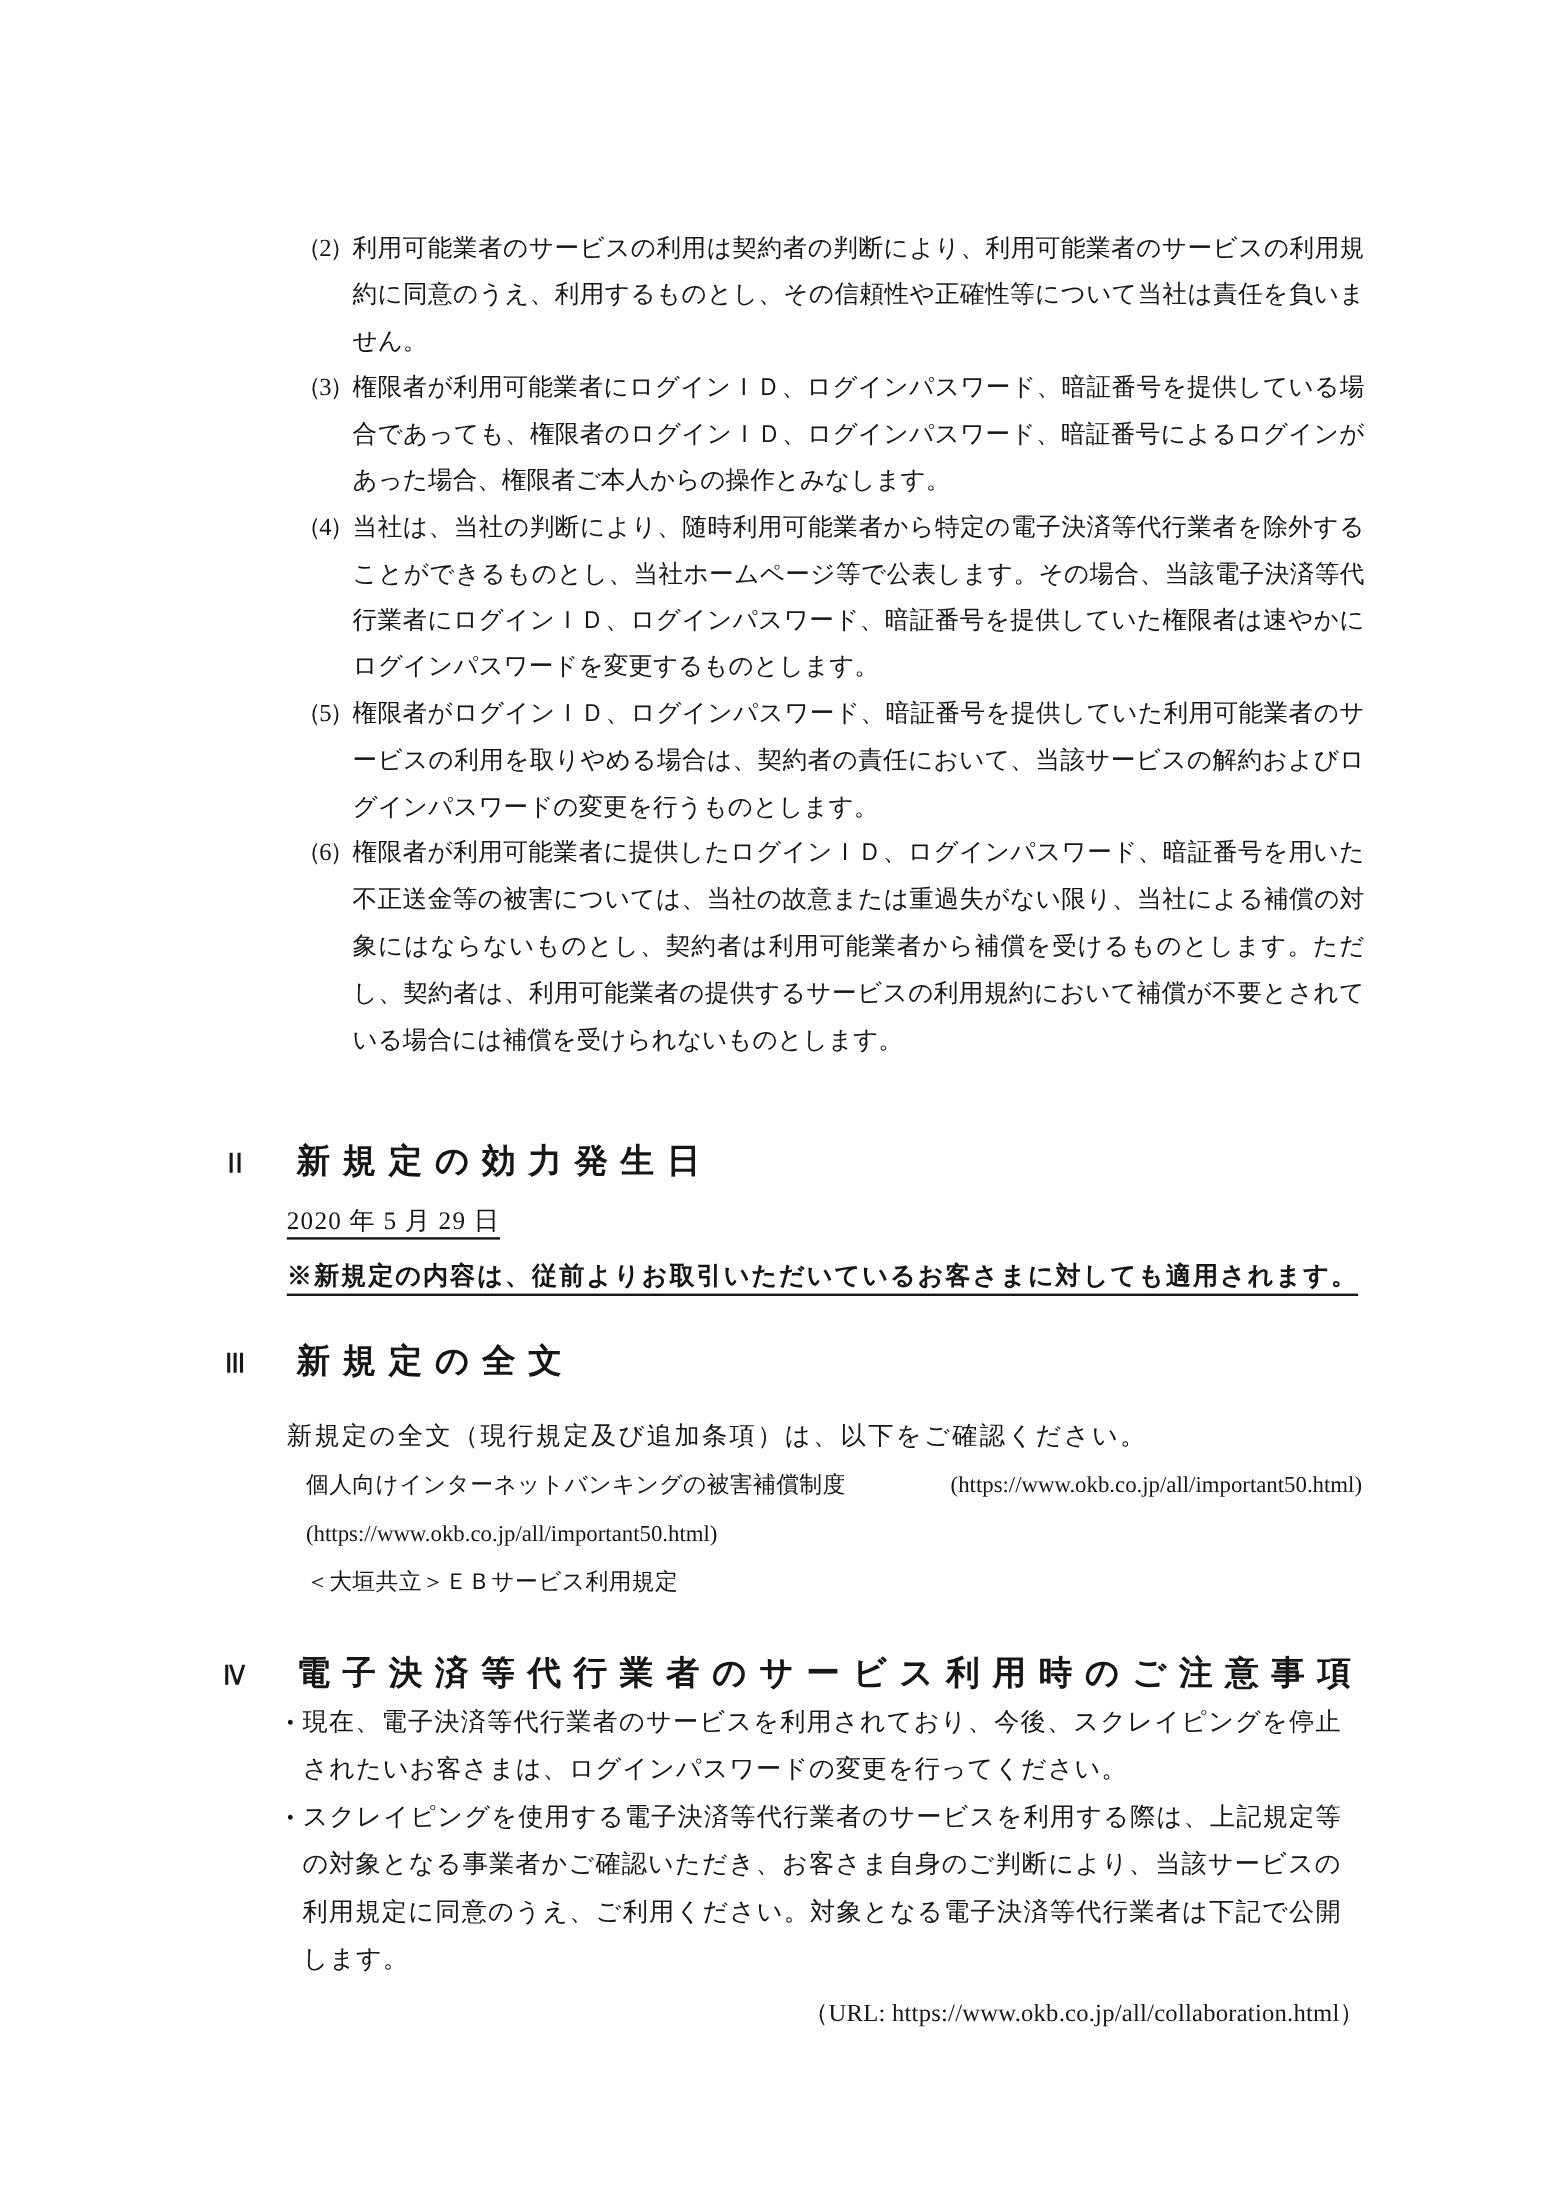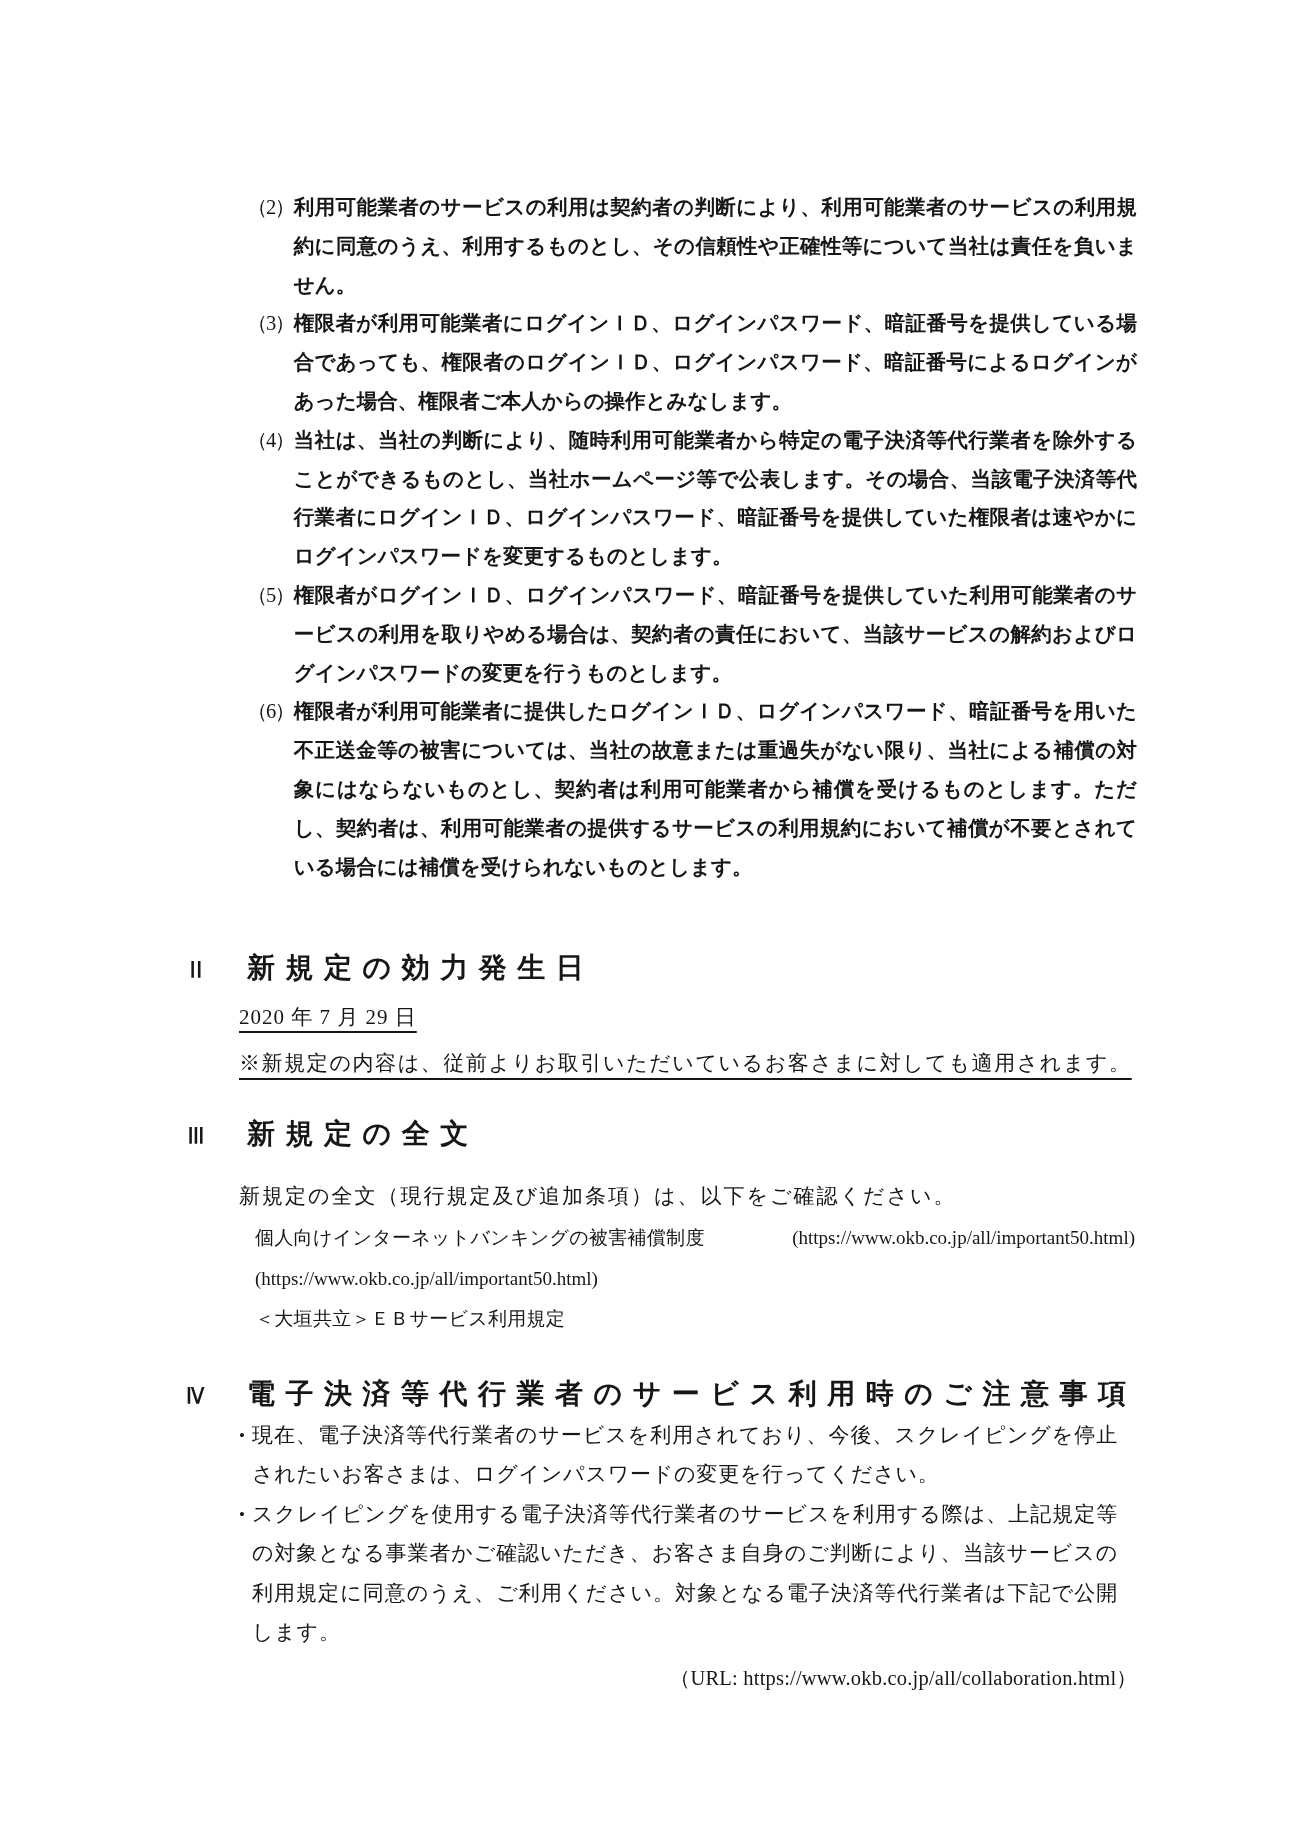--- a/index.html
+++ b/index.html
@@ -34,21 +34,20 @@
     line-height: 38.8px;
   }
   .num-marker {
     flex: 0 0 43px;
     white-space: nowrap;
     letter-spacing: -1.5px;
   }
   .num-text {
     width: 845px;
     text-align: justify;
-    font-weight: bold;
   }
 
   
   .section-head {
     display: flex;
     align-items: baseline;
     margin-left: -62px;
     line-height: 40px;
   }
   .sec-numeral {
@@ -72,21 +71,21 @@
     font-size: 21px;
     line-height: 46px;
     letter-spacing: 1px;
     text-decoration: underline;
     text-underline-offset: 7px;
     width: fit-content;
     padding-right: 8px;
   }
   .note-line {
     font-size: 21px;
-    font-weight: normal;
+    font-weight: bold;
     letter-spacing: 1.6px;
     line-height: 46px;
     text-decoration: underline;
     text-underline-offset: 8px;
     text-decoration-thickness: 2px;
     width: fit-content;
   }
 
   
   .sec3 { margin-top: 28px; }
@@ -168,21 +167,21 @@
     <span class="num-text">権限者が利用可能業者に提供したログインＩＤ、ログインパスワード、暗証番号を用いた不正送金等の被害については、当社の故意または重過失がない限り、当社による補償の対象にはならないものとし、契約者は利用可能業者から補償を受けるものとします。ただし、契約者は、利用可能業者の提供するサービスの利用規約において補償が不要とされている場合には補償を受けられないものとします。</span>
   </div>
 </div>
 
     <div class="sec2">
       <div class="section-head">
         <span class="sec-numeral">Ⅱ</span>
         <span class="sec-title">新規定の効力発生日</span>
       </div>
       <div class="sec2-body">
-        <div class="date-line">2020 年 7 月 29 日</div>
+        <div class="date-line">2020 年 5 月 29 日</div>
         <div class="note-line">※新規定の内容は、従前よりお取引いただいているお客さまに対しても適用されます。</div>
       </div>
     </div>
 
     <div class="sec3">
       <div class="section-head">
         <span class="sec-numeral">Ⅲ</span>
         <span class="sec-title">新規定の全文</span>
       </div>
       <div class="sec3-intro">新規定の全文（現行規定及び追加条項）は、以下をご確認ください。</div>

